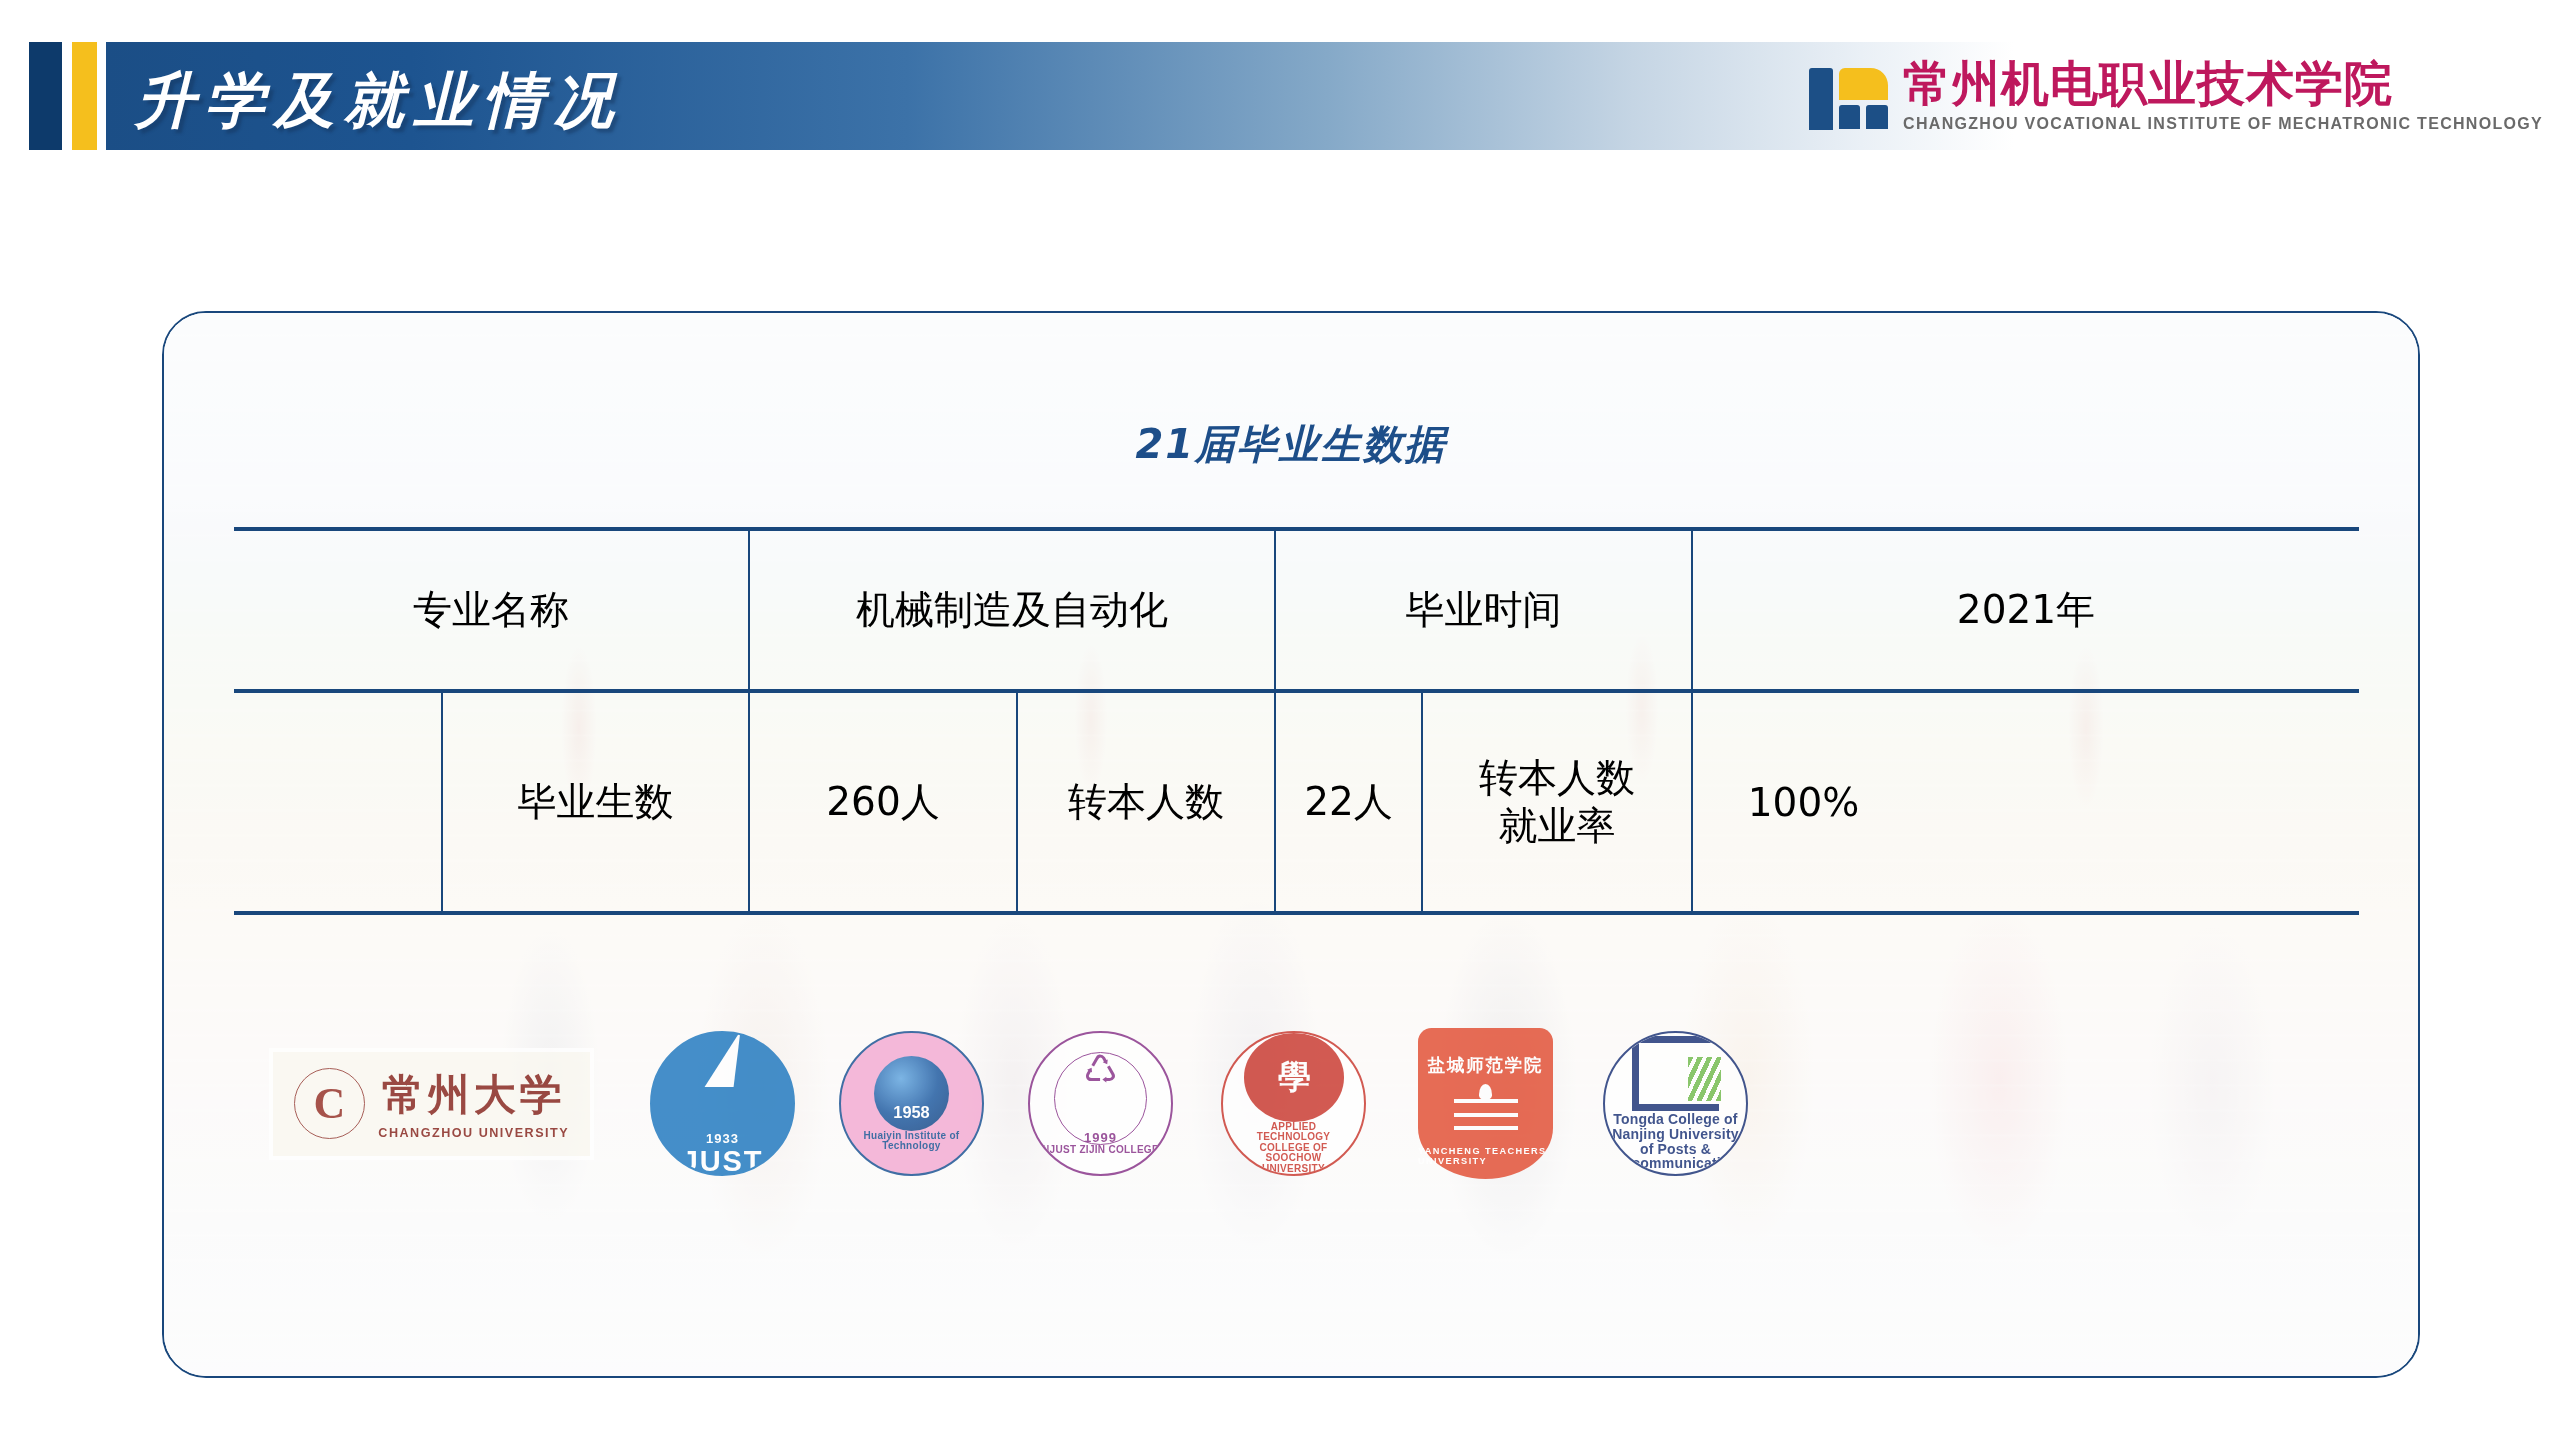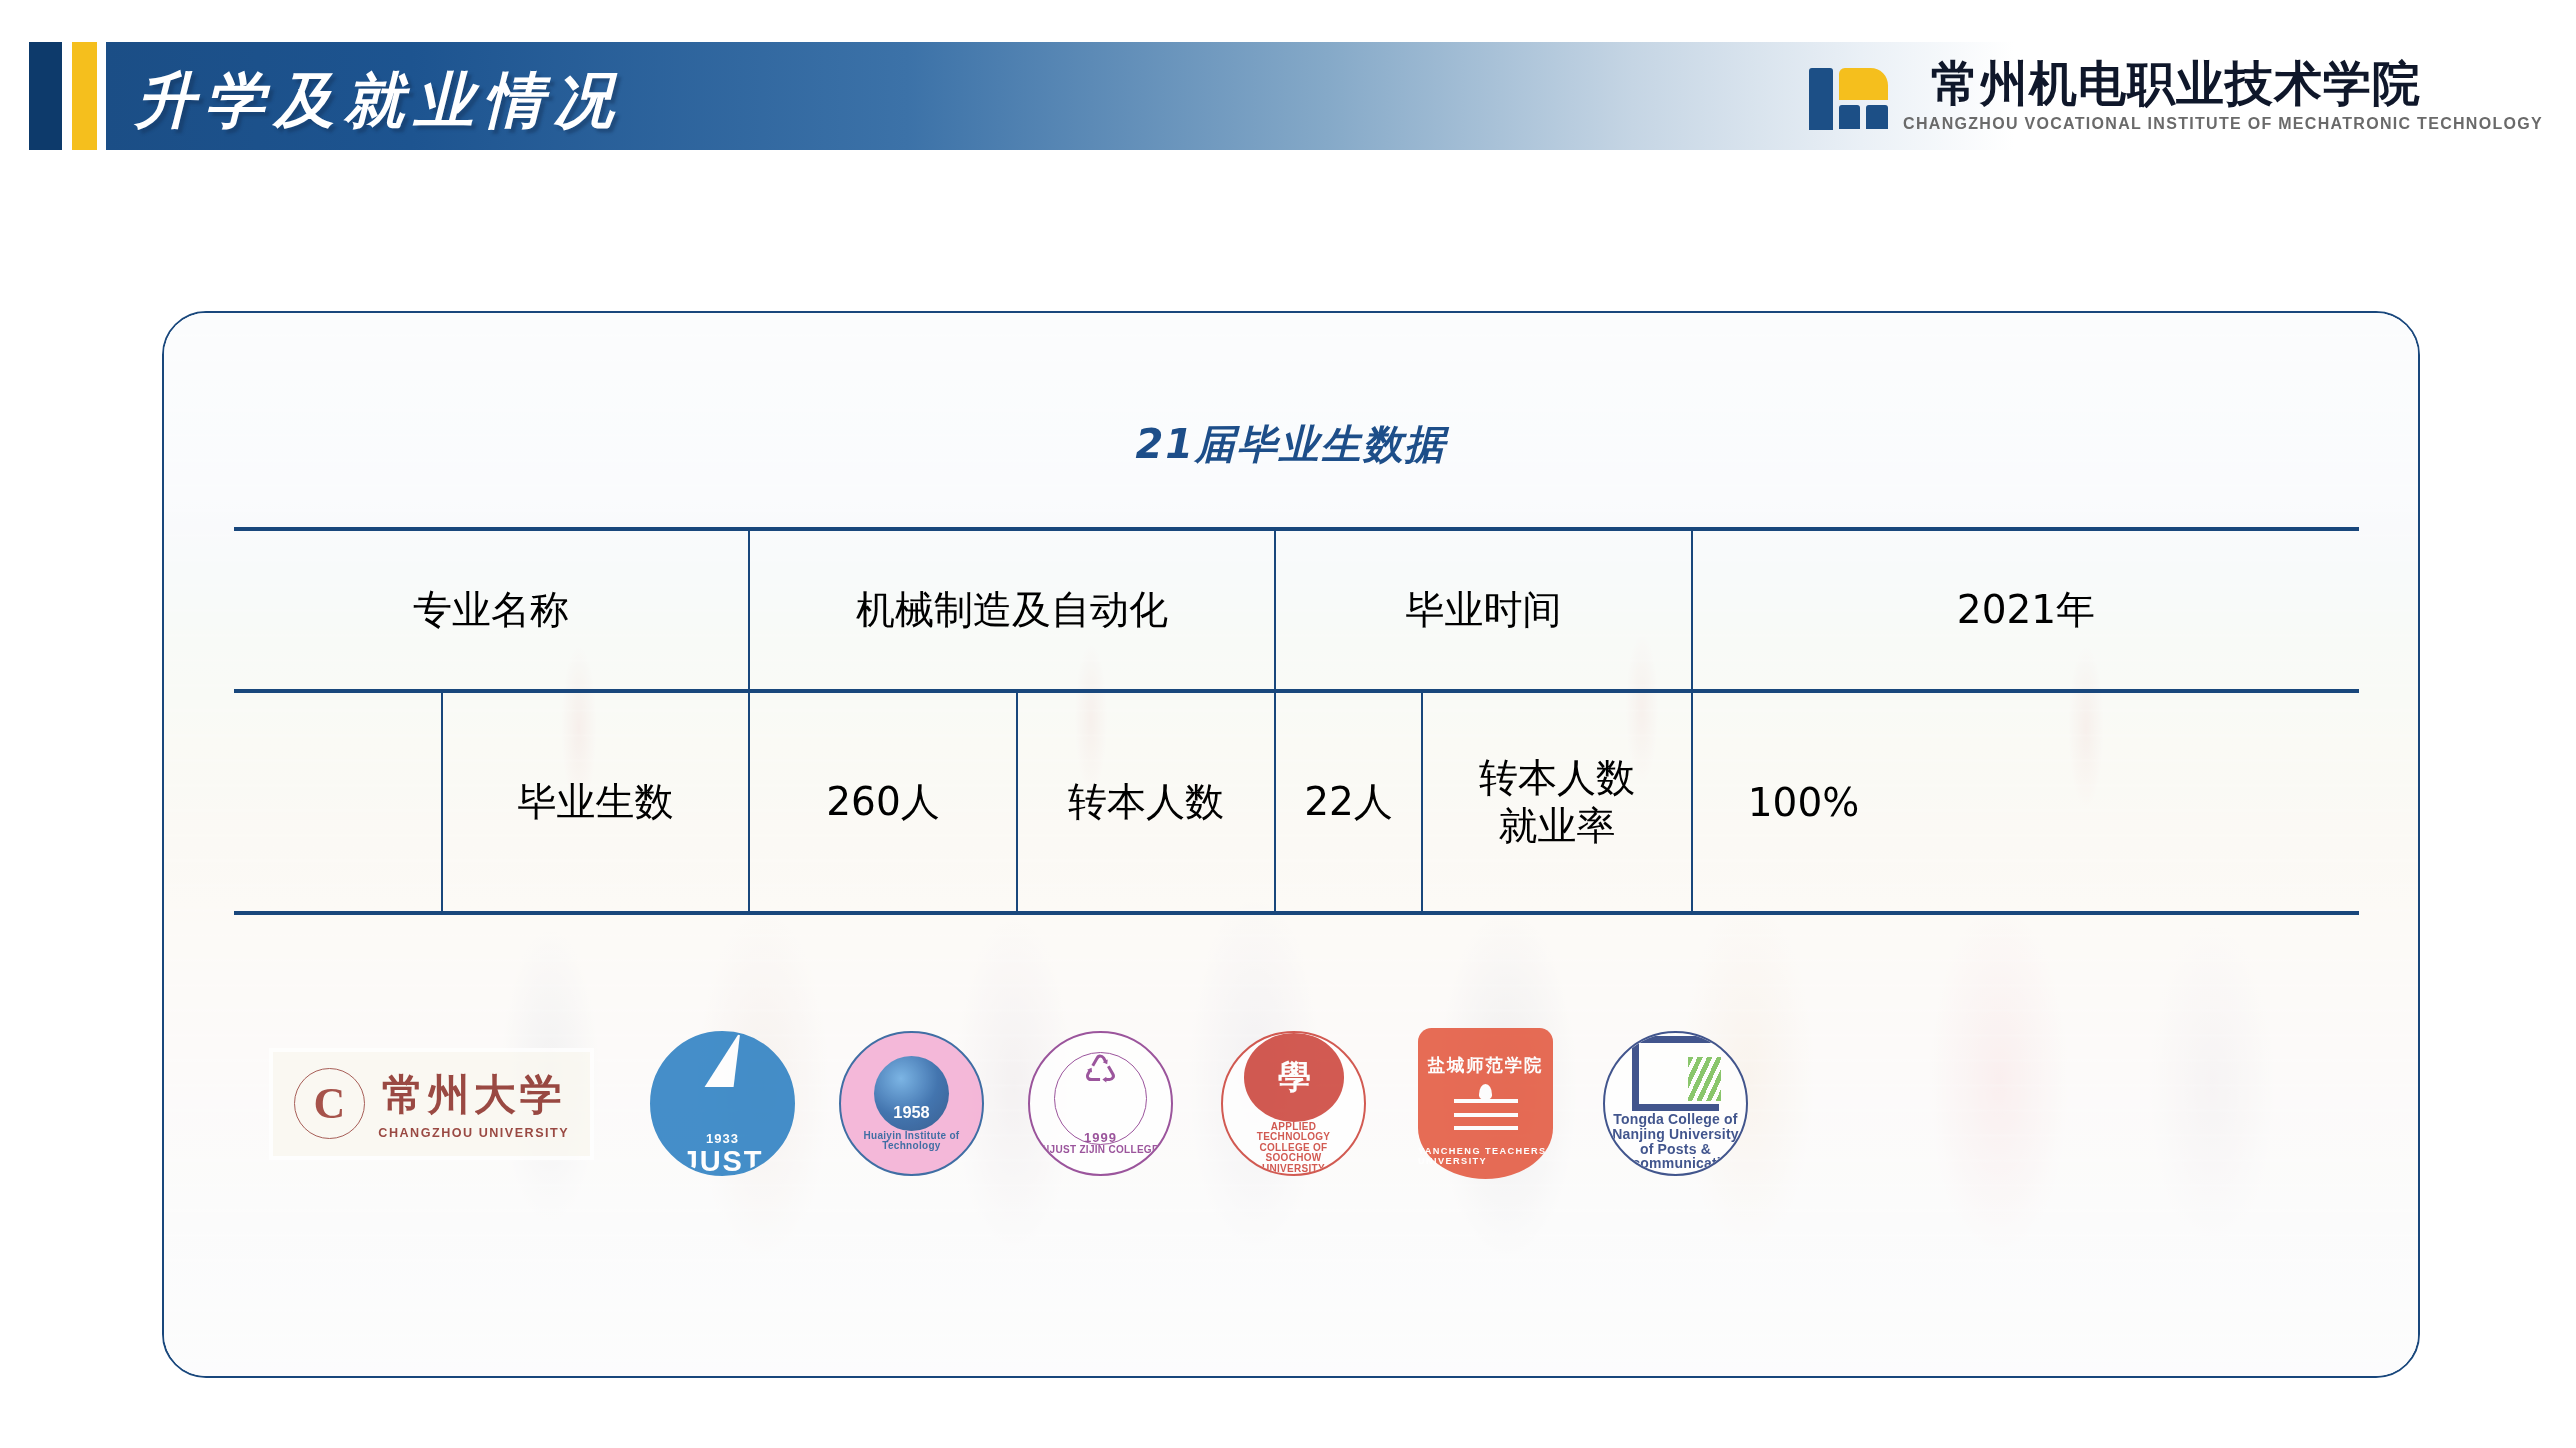--- a/index.html
+++ b/index.html
@@ -89,26 +89,25 @@
   .lm-sq-b {
     position: absolute; left: 57px; top: 43px;
     width: 22px; height: 24px;
     background: #1c4f86;
     border-radius: 2.9px 2.9px 0 0;
   }
   .logo-text { display: flex; flex-direction: column; justify-content: center; }
   .logo-cn {
     font-size: 48px;
     font-weight: bold;
-    color: #0f172a;
+    color: #be185d;
     letter-spacing: 1px;
     line-height: 1.06;
     font-family: Liberation Serif, serif;
     white-space: nowrap;
-    margin-left: 28px;
   }
   .logo-en {
     font-size: 16px;
     font-weight: bold;
     color: #6a6a6a;
     letter-spacing: 1.3px;
     margin-top: 4.8px;
     white-space: nowrap;
   }
 

